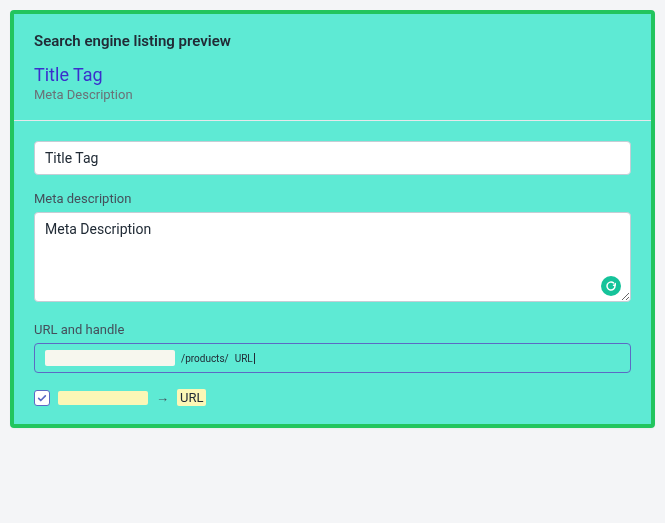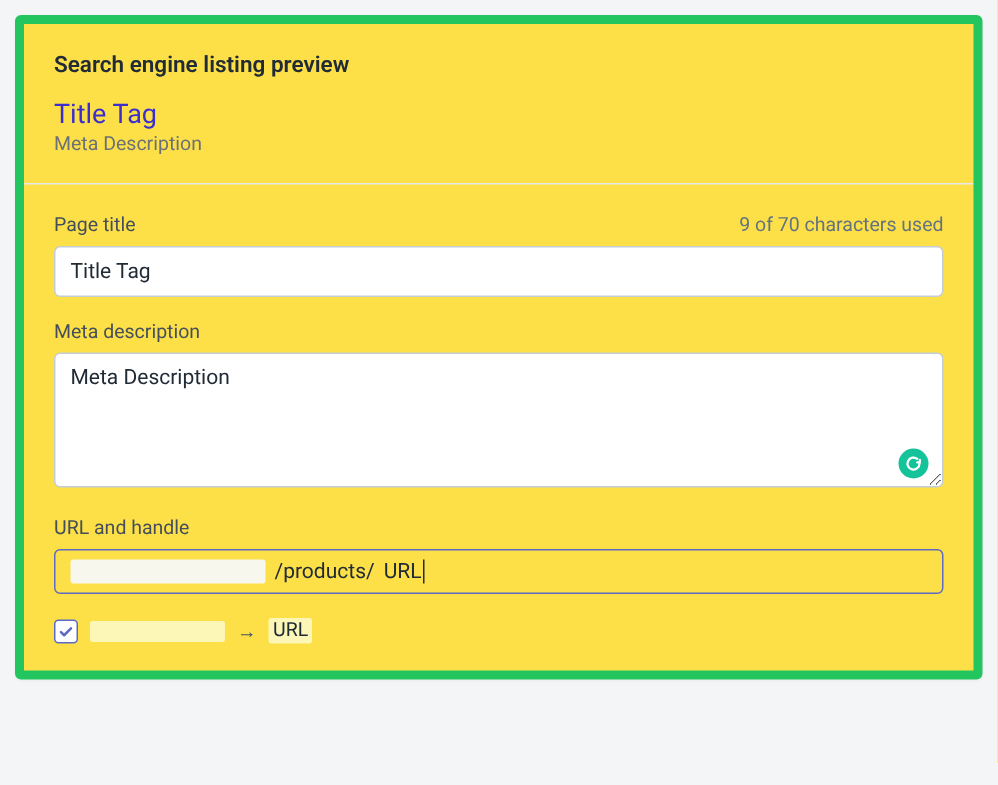--- a/index.html
+++ b/index.html
@@ -5,22 +5,22 @@
     * { box-sizing: border-box; margin: 0; padding: 0; }
     body {
       font-family: -apple-system, BlinkMacSystemFont, "Segoe UI", Roboto, sans-serif;
       background: #f4f5f7;
       padding: 10px;
       width: 665px;
       height: 523px;
       color: #212b36;
     }
     .card {
-      background: #fde047;
-      border: 6px solid #22c55e;
+      background: #5eead4;
+      border: 4px solid #22c55e;
       border-radius: 4px;
       box-shadow: 0 1px 2px rgba(0,0,0,0.04);
       overflow: hidden;
     }
     .section {
       padding: 18px 20px;
     }
     .divider {
       border-top: 1px solid #e6e8eb;
     }
@@ -122,21 +122,21 @@
       gap: 6px;
     }
     .url-redact {
       width: 130px;
       height: 16px;
       background: #f7f7ee;
       border-radius: 2px;
     }
     .url-static {
       color: #212b36;
-      font-size: 14px;
+      font-size: 10px;
     }
     .url-cursor {
       border-right: 1px solid #212b36;
       padding-right: 1px;
     }
     .redirect-row {
       display: flex;
       align-items: center;
       gap: 8px;
       font-size: 13px;
@@ -177,24 +177,20 @@
 
   <div class="section">
     <div class="heading">Search engine listing preview</div>
     <div class="preview-title">Title Tag</div>
     <div class="preview-desc">Meta Description</div>
   </div>
 
   <div class="section divider">
 
     <div class="form-row">
-      <div class="label-line">
-        <span class="label">Page title</span>
-        <span class="counter">9 of 70 characters used</span>
-      </div>
       <input type="text" class="text-input" value="Title Tag" style="">
     </div>
 
     <div class="form-row">
       <div class="label-line">
         <span class="label">Meta description</span>
       </div>
       <div class="textarea-wrap">
         <textarea class="textarea" style="">Meta Description</textarea>
         <div class="grammarly-badge">

